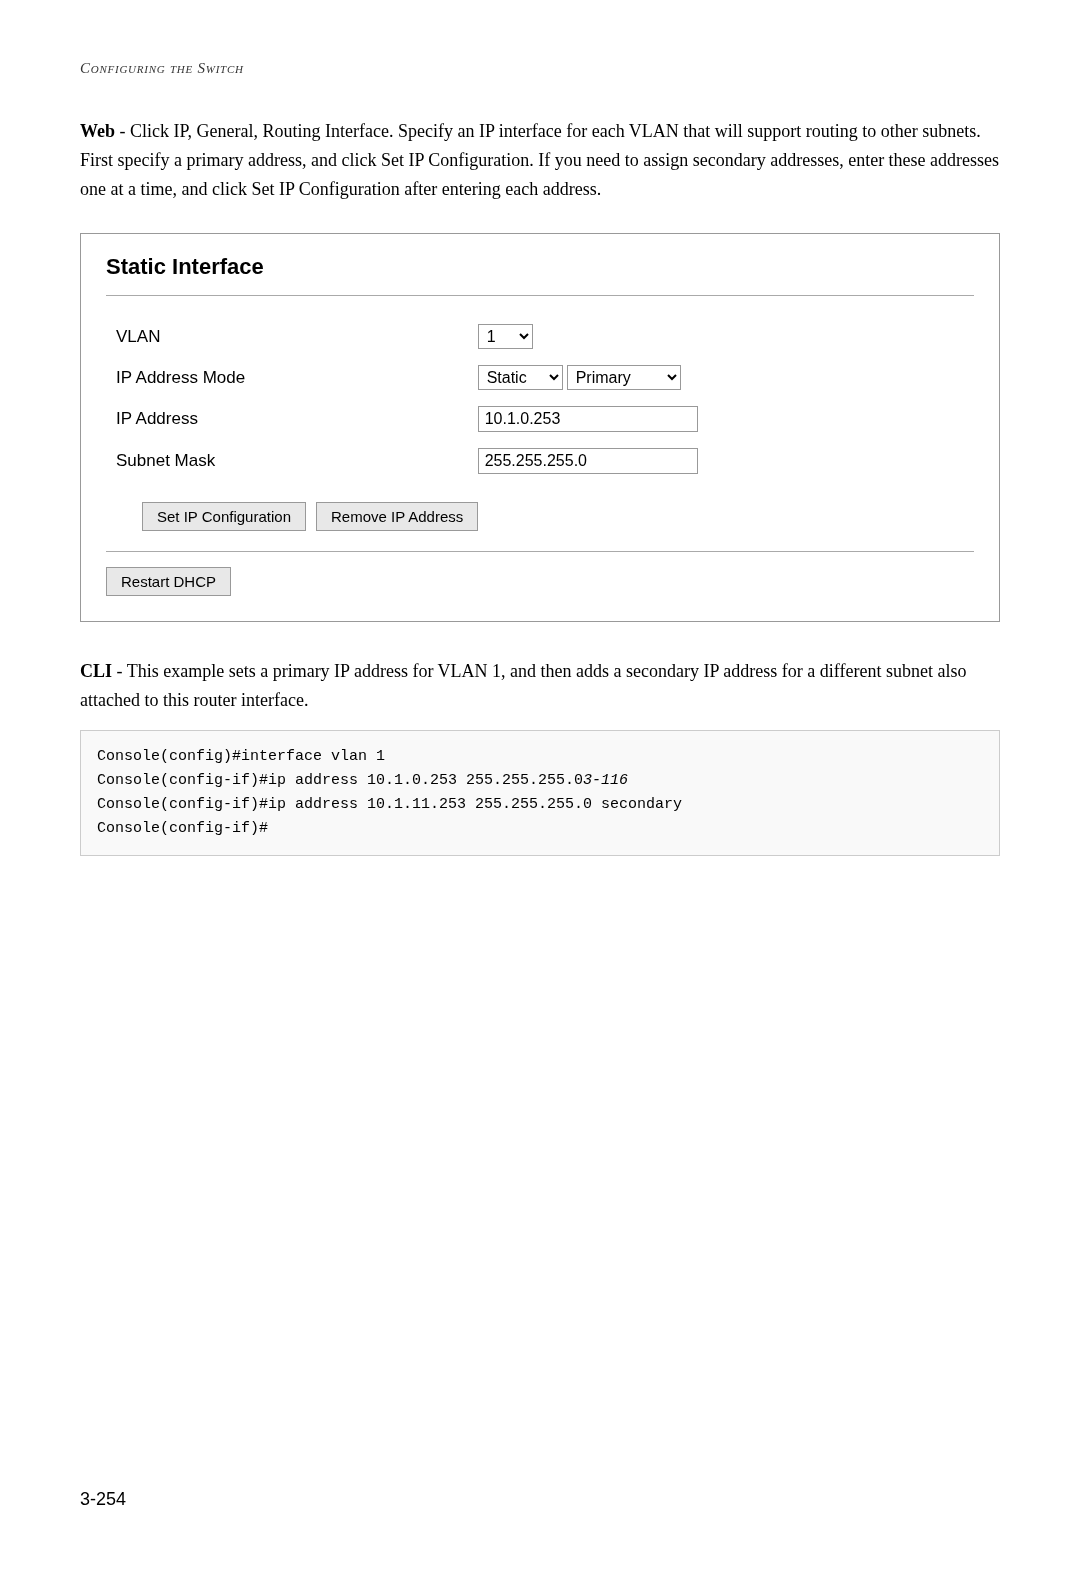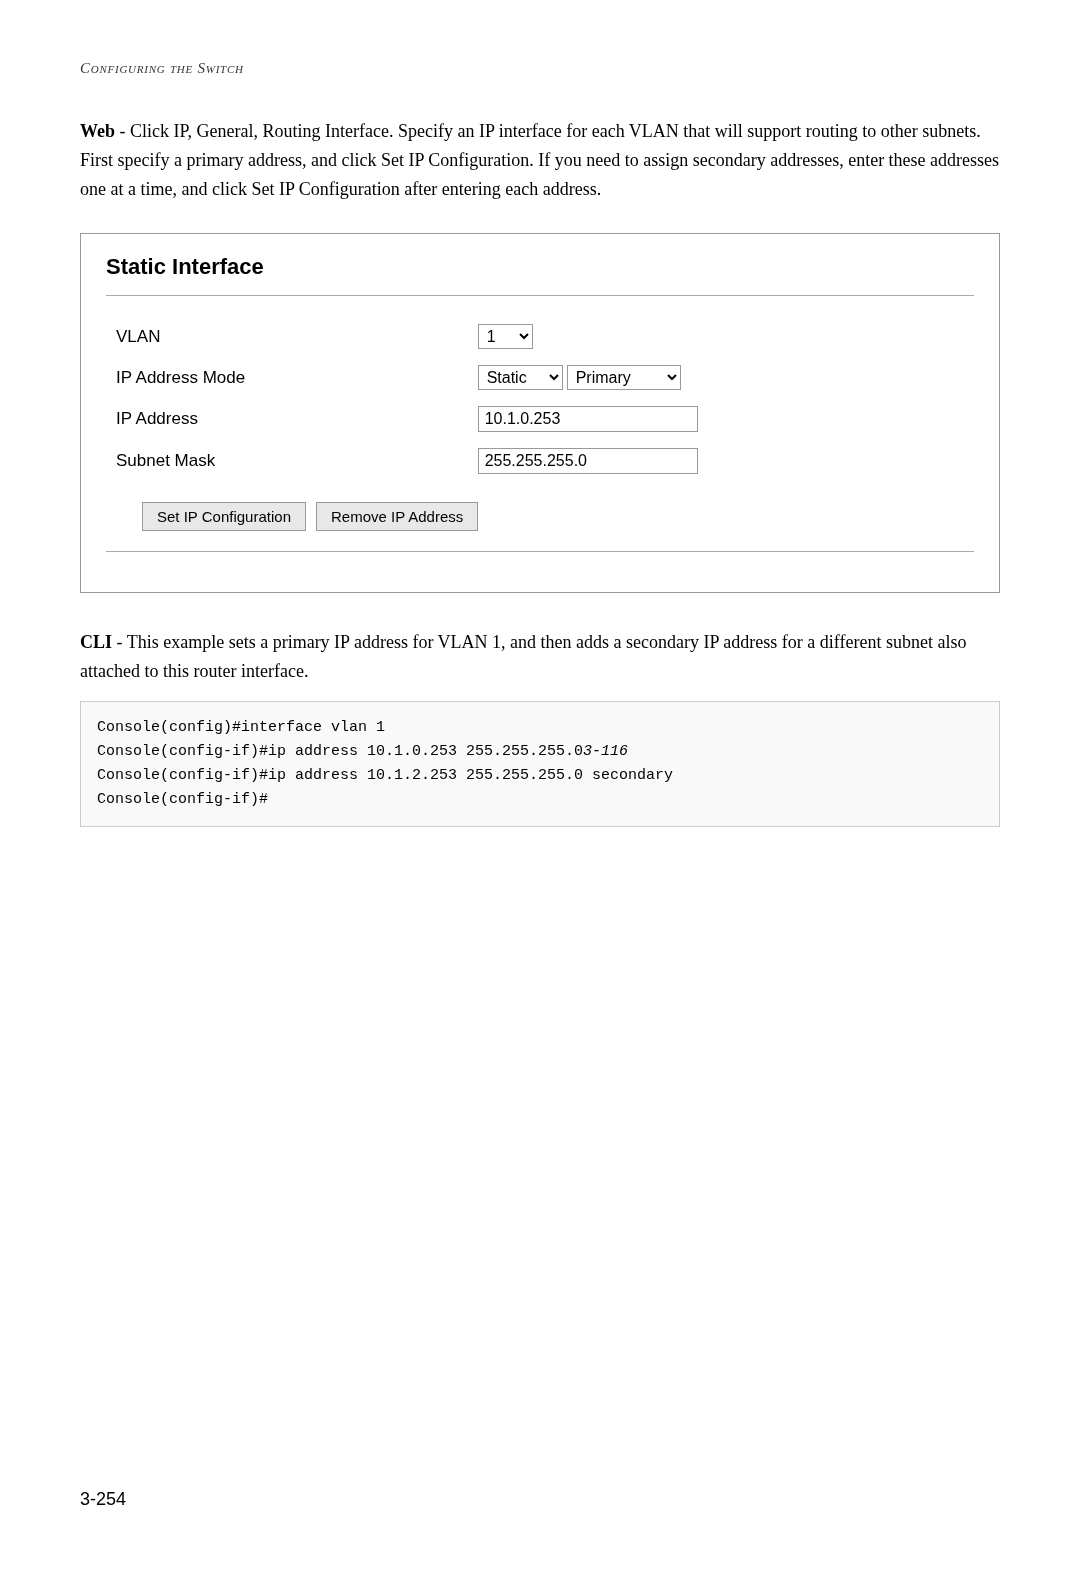--- a/index.html
+++ b/index.html
@@ -233,26 +233,29 @@
   </tbody>
     </table>
 
   <div class="button-row">
     <button class="action-button">Set IP Configuration</button>
     <button class="action-button">Remove IP Address</button>
   </div>
 
   <hr class="divider2">
 
+  <div class="restart-row">
+    <button class="action-button">Restart DHCP</button>
+  </div>
 </div>
 
 <p class="cli-text">
   <strong>CLI</strong><span> - This example sets a primary IP address for VLAN 1, and then adds a secondary IP address for a different subnet also attached to this router interface.</span>
 </p>
 
 <div class="code-block">
   <div>Console(config)#interface vlan 1</div>
   <div>Console(config-if)#ip address 10.1.0.253 255.255.255.0<em>3-116</em></div>
-  <div>Console(config-if)#ip address 10.1.2.253 255.255.255.0 secondary</div>
+  <div>Console(config-if)#ip address 10.1.11.253 255.255.255.0 secondary</div>
   <div>Console(config-if)#</div>
 </div>
 
 <div class="page-number">3-254</div>
 
 </body></html>

